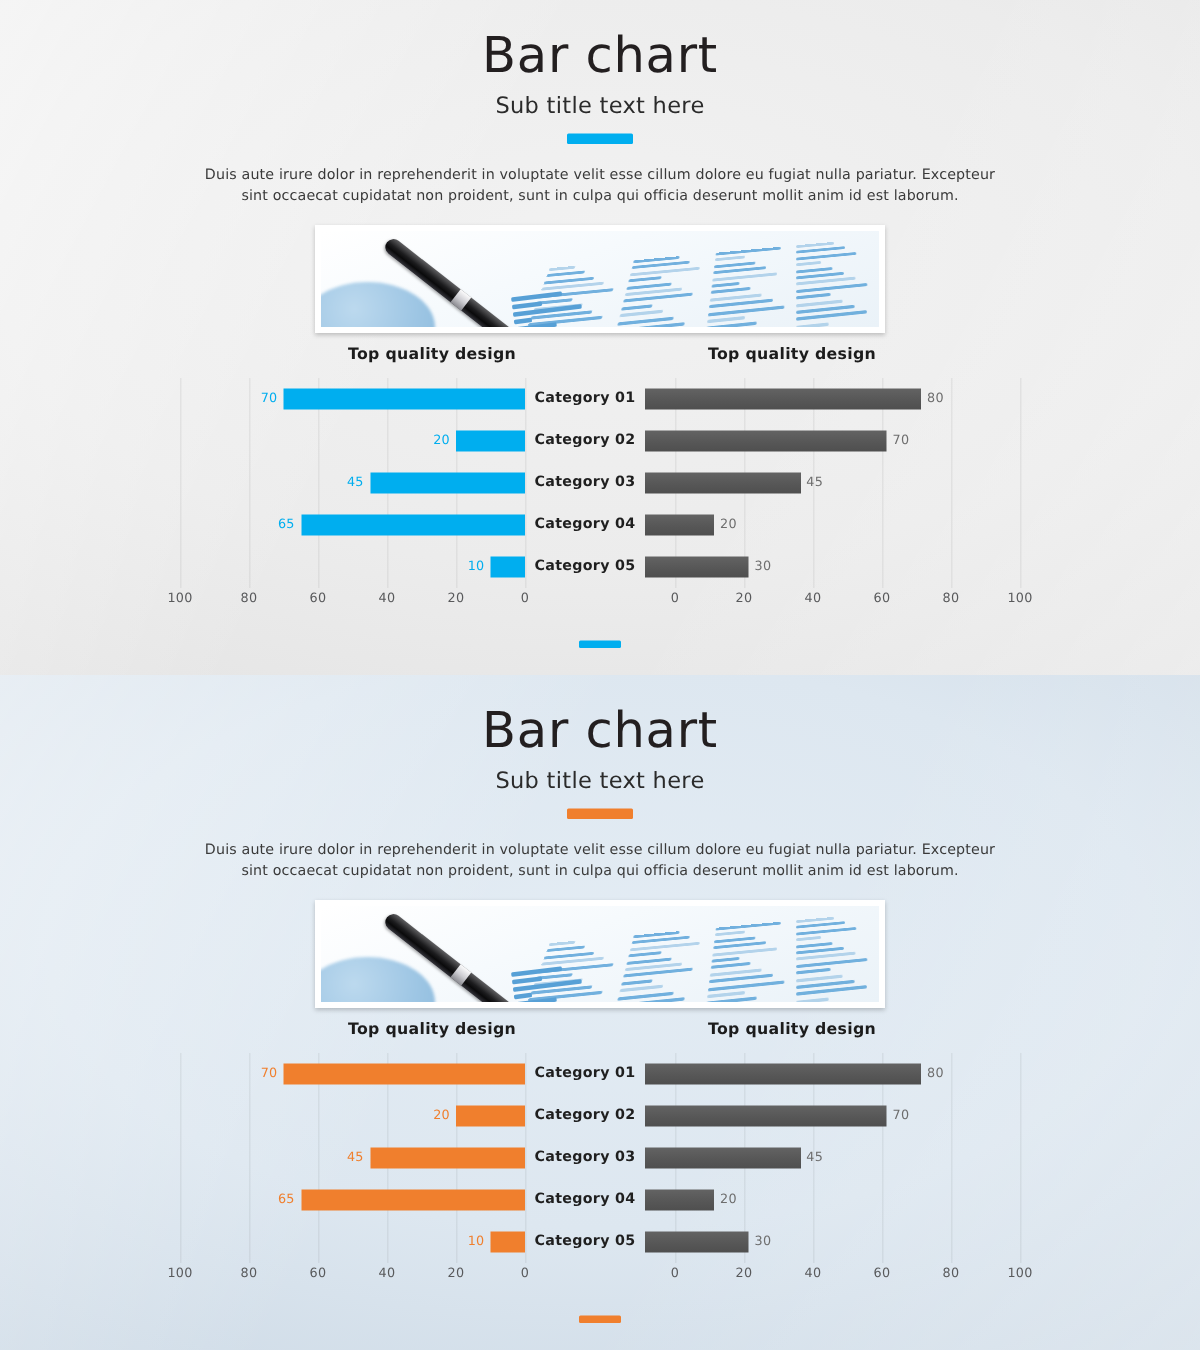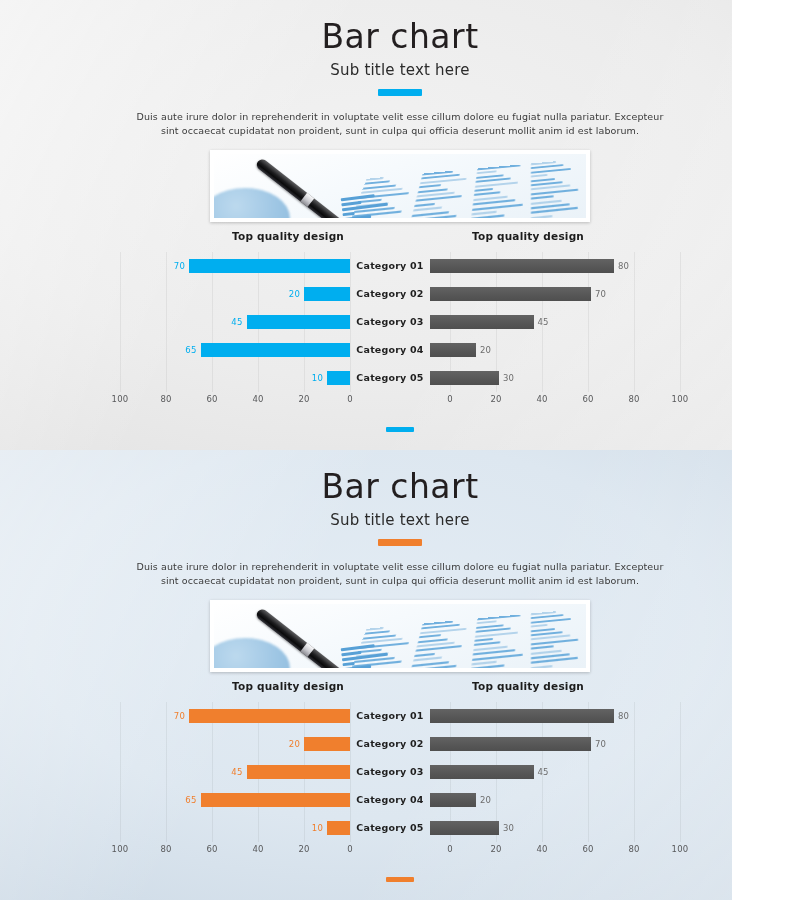--- a/index.html
+++ b/index.html
@@ -9,21 +9,21 @@
   }
   body {
     width: 800px;
     height: 900px;
     font-family: "DejaVu Sans", sans-serif;
     overflow: hidden;
   }
 
   .slide {
     position: relative;
-    width: 732px;
+    width: 800px;
     height: 450px;
     overflow: hidden;
     box-sizing: border-box;
   }
 
   
   .slide-grey {
     background:
       radial-gradient(ellipse 120% 110% at 50% 38%, #f2f2f2 0%, #ececec 42%, #e2e2e2 78%, #d8d9da 100%);
   }

